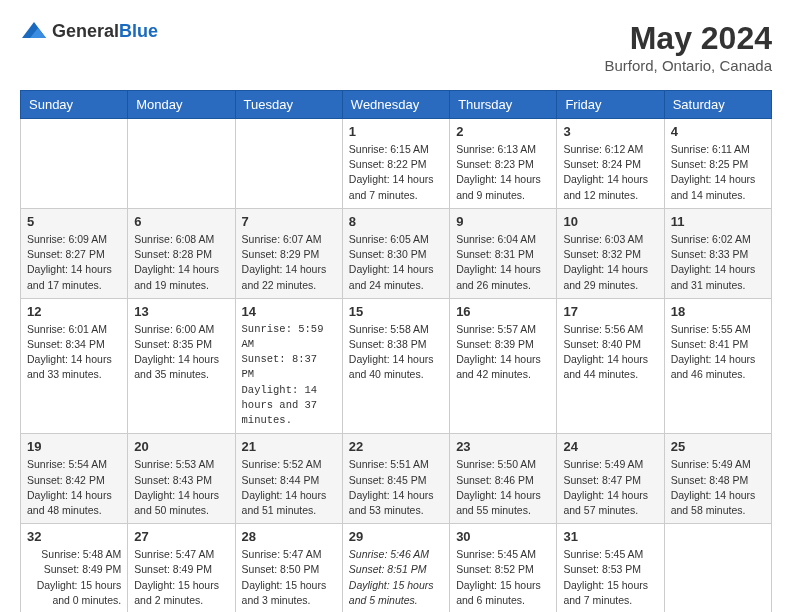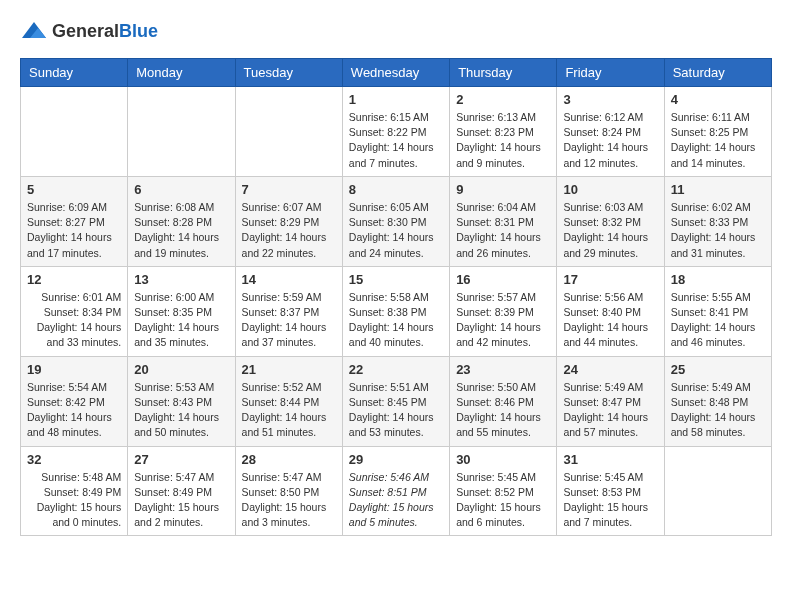--- a/index.html
+++ b/index.html
@@ -83,20 +83,24 @@
 
 <div class="header">
   <div class="logo">
     <svg class="logo-icon" viewBox="0 0 28 22" xmlns="http://www.w3.org/2000/svg">
       <polygon points="14,2 26,18 2,18" fill="#1a6abf"></polygon>
       <polygon points="18,8 26,18 10,18" fill="#3a8de0"></polygon>
     </svg>
     <div>
       <span style="font-size:18px;font-weight:bold;color:#333;text-align:center;">General</span><span style="font-size:18px;font-weight:bold;color:#1a6abf;">Blue</span>
     </div>
+  </div>
+  <div class="title-section">
+    <div class="month-year">May 2024</div>
+    <div class="location">Burford, Ontario, Canada</div>
   </div>
 </div>
 
 <table class="calendar">
   <thead>
     <tr>
       <th>Sunday</th>
       <th>Monday</th>
       <th>Tuesday</th>
       <th>Wednesday</th>
@@ -175,33 +179,33 @@
         <td>
           <div class="day-number">11</div>
           <div class="day-info" style="white-space: pre-line;">Sunrise: 6:02 AM
 Sunset: 8:33 PM
 Daylight: 14 hours and 31 minutes.</div>
         </td>
       </tr>
       <tr>
         <td>
           <div class="day-number">12</div>
-          <div class="day-info" style="white-space: pre-line; text-align: right;">Sunrise: 6:01 AM
+          <div class="day-info" style="white-space: pre-line;">Sunrise: 6:01 AM
 Sunset: 8:34 PM
 Daylight: 14 hours and 33 minutes.</div>
         </td>
         <td>
           <div class="day-number">13</div>
           <div class="day-info" style="white-space: pre-line;">Sunrise: 6:00 AM
 Sunset: 8:35 PM
 Daylight: 14 hours and 35 minutes.</div>
         </td>
         <td>
           <div class="day-number">14</div>
-          <div class="day-info" style="white-space: pre-line;">Sunrise: 5:59 AM
+          <div class="day-info" style="white-space: pre-line; font-family: Liberation Mono, monospace;">Sunrise: 5:59 AM
 Sunset: 8:37 PM
 Daylight: 14 hours and 37 minutes.</div>
         </td>
         <td>
           <div class="day-number">15</div>
           <div class="day-info" style="white-space: pre-line;">Sunrise: 5:58 AM
 Sunset: 8:38 PM
 Daylight: 14 hours and 40 minutes.</div>
         </td>
         <td>

